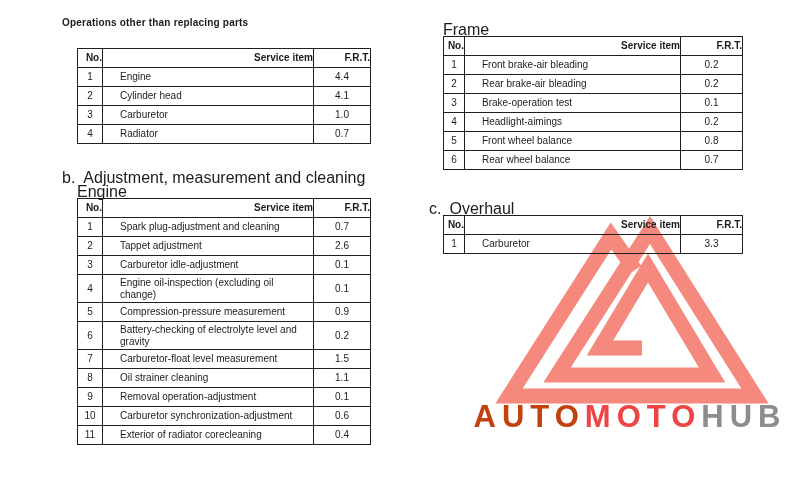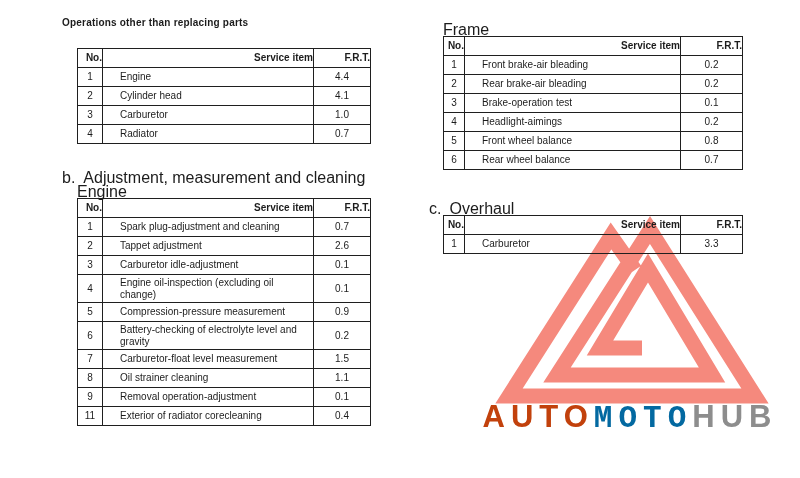--- a/index.html
+++ b/index.html
@@ -44,21 +44,21 @@
 </style>
 </head>
 <body>
 
 <div class="page">
 
   <svg id="logo-svg" viewBox="440 198 360 218">
     <path id="logo-spiral" d="M 635 270 L 611 236 L 509 396 L 755 396 L 650 230 L 557 375 L 712 375 L 648 268 L 600 348 L 642 348" fill="none" stroke-width="15" stroke-linejoin="miter" stroke-miterlimit="4" stroke="#f5897d"></path>
   </svg>
   <div class="brand">
-    <span style="color: #c2410c;">AUTO</span><span style="color: #0369a1; font-family: Liberation Mono, monospace;">MOTO</span><span style="color: rgb(141, 141, 141);">HUB</span>
+    <span style="color: #c2410c;">AUTO</span><span style="color: #ef4444;">MOTO</span><span style="color: rgb(141, 141, 141);">HUB</span>
   </div>
 
   <div class="doc-title">Operations other than replacing parts</div>
 
   <table class="svc col-l" id="tbl-a">
       <thead>
         <tr>
           <th>No.</th>
           <th>Service item</th>
           <th>F.R.T.</th>
@@ -140,20 +140,25 @@
           <td class="c-no">8</td>
           <td class="c-item">Oil strainer cleaning</td>
           <td class="c-frt">1.1</td>
         </tr>
         <tr>
           <td class="c-no">9</td>
           <td class="c-item">Removal operation-adjustment</td>
           <td class="c-frt">0.1</td>
         </tr>
         <tr>
+          <td class="c-no">10</td>
+          <td class="c-item">Carburetor synchronization-adjustment</td>
+          <td class="c-frt">0.6</td>
+        </tr>
+        <tr>
           <td class="c-no">11</td>
           <td class="c-item">Exterior of radiator corecleaning</td>
           <td class="c-frt">0.4</td>
         </tr>
       </tbody>
     </table>
 
   <div class="sec-label" id="lbl-frame">Frame</div>
   <table class="svc col-r" id="tbl-frame">
       <thead>

